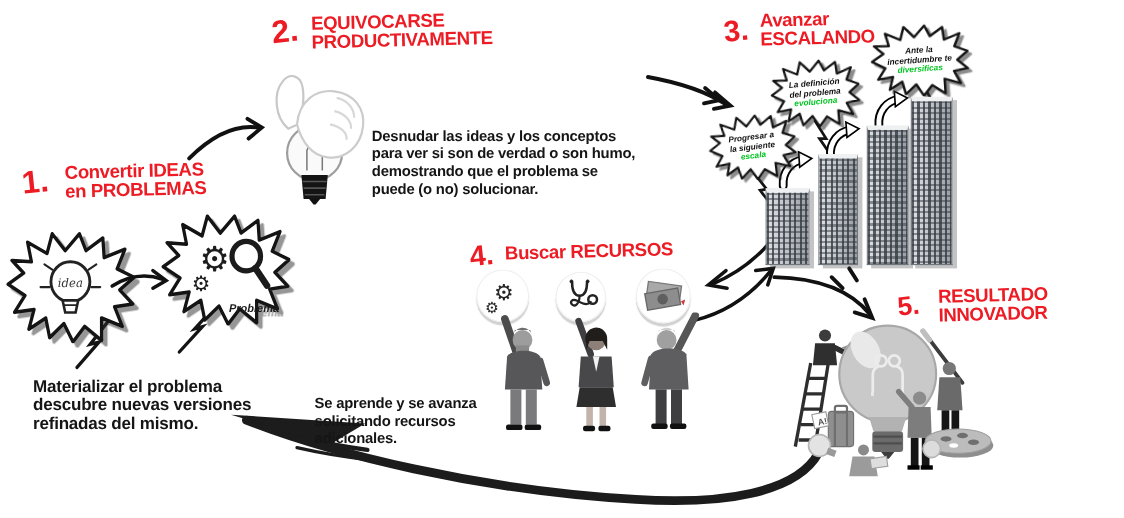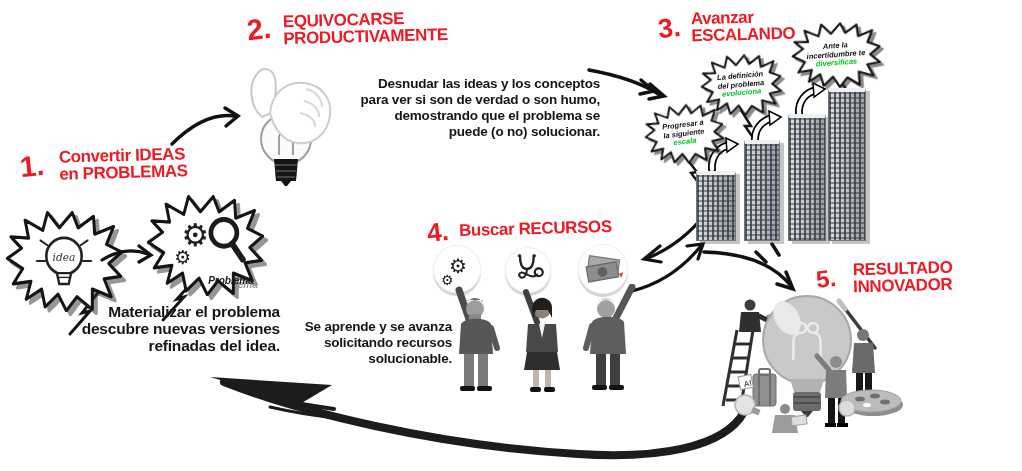--- a/index.html
+++ b/index.html
@@ -15,21 +15,21 @@
 
   .title{position:absolute;color:var(--red,#ed1b24);font-weight:800;white-space:pre-line;
          line-height:1.02;letter-spacing:-0.4px;transform:rotate(-1.5deg);}
   #title1{left:59px;top:147px;font-size:17px;}
   #title2{left:283px;top:11px;font-size:17px;}
   #title3{left:691px;top:9px;font-size:17px;}
   #title4{left:459px;top:220px;font-size:17px;white-space:nowrap;}
   #title5{left:853px;top:260px;font-size:17px;}
 
   .caption{position:absolute;color:var(--ink,#151515);font-weight:700;white-space:pre-line;
-           text-align:right;letter-spacing:-0.2px;}
+           text-align:left;letter-spacing:-0.2px;margin-top:40px;}
   #cap1{left:30px;top:303px;width:250px;font-size:15.5px;line-height:1.1;}
   #cap2{left:338px;top:76px;width:262px;font-size:13.5px;line-height:1.18;}
   #cap3{left:860px;top:147px;width:160px;font-size:15px;line-height:1.14;}
   #cap4{left:286px;top:319px;width:166px;font-size:13.5px;line-height:1.18;}
 
   .burst-svg{position:absolute;filter:drop-shadow(4px 4px 0 rgba(45,45,45,.5));}
   #burst1{left:5px;top:210px;width:118px;height:102px;}
   #burst2{left:146px;top:194px;width:118px;height:102px;}
 
   .bubble{position:absolute;}
@@ -177,21 +177,21 @@
     </g>
     <g stroke="#1b1b1b" fill="none">
       <circle cx="66" cy="32" r="11" stroke-width="4"></circle>
       <line x1="73" y1="41" x2="82" y2="54" stroke-width="5" stroke-linecap="round"></line>
     </g>
     <text x="72" y="74" text-anchor="middle" font-size="8.5" font-style="italic" font-weight="bold" fill="#1d1d1d">Problema</text>
   </svg>
 
   <div class="caption" id="cap1">Materializar el problema
 descubre nuevas versiones
-refinadas del idea.</div>
+refinadas del mismo.</div>
 
   <div class="num" id="num2">2.</div>
   <div class="title" id="title2">EQUIVOCARSE
 PRODUCTIVAMENTE</div>
 
   <svg id="hand-bulb" viewBox="0 0 100 132">
 
     <circle cx="50" cy="84" r="25" fill="#fafafa" stroke="#9d9d9d" stroke-width="2"></circle>
     <g stroke="#7a7a7a" stroke-width="1.4" fill="none">
       <path d="M43,100 L43,82 C45,75 49,74 50,79 C51,74 55,75 57,82 L57,100"></path>
@@ -321,21 +321,21 @@
     <path d="M18,38 C22,31 46,31 50,38 L52,70 L16,70 Z" fill="#5e5e60"></path>
     <line x1="18" y1="42" x2="12" y2="64" stroke="#5e5e60" stroke-width="6" stroke-linecap="round"></line>
     <rect x="22" y="70" width="10" height="32" fill="#3f3f41"></rect>
     <rect x="36" y="70" width="10" height="32" fill="#3f3f41"></rect>
     <rect x="18" y="101" width="15" height="5" rx="2" fill="#111"></rect>
     <rect x="35" y="101" width="15" height="5" rx="2" fill="#111"></rect>
   </svg>
 
   <div class="caption" id="cap4">Se aprende y se avanza
 solicitando recursos
-solucionable.</div>
+adicionales.</div>
 
   <div class="num" id="num5">5.</div>
   <div class="title" id="title5">RESULTADO
 INNOVADOR</div>
 
   <svg id="scene5" viewBox="0 0 215 188">
 
     <g stroke="#2e2e2e" stroke-width="3">
       <line x1="42" y1="52" x2="28" y2="128"></line>
       <line x1="58" y1="52" x2="46" y2="128"></line>

